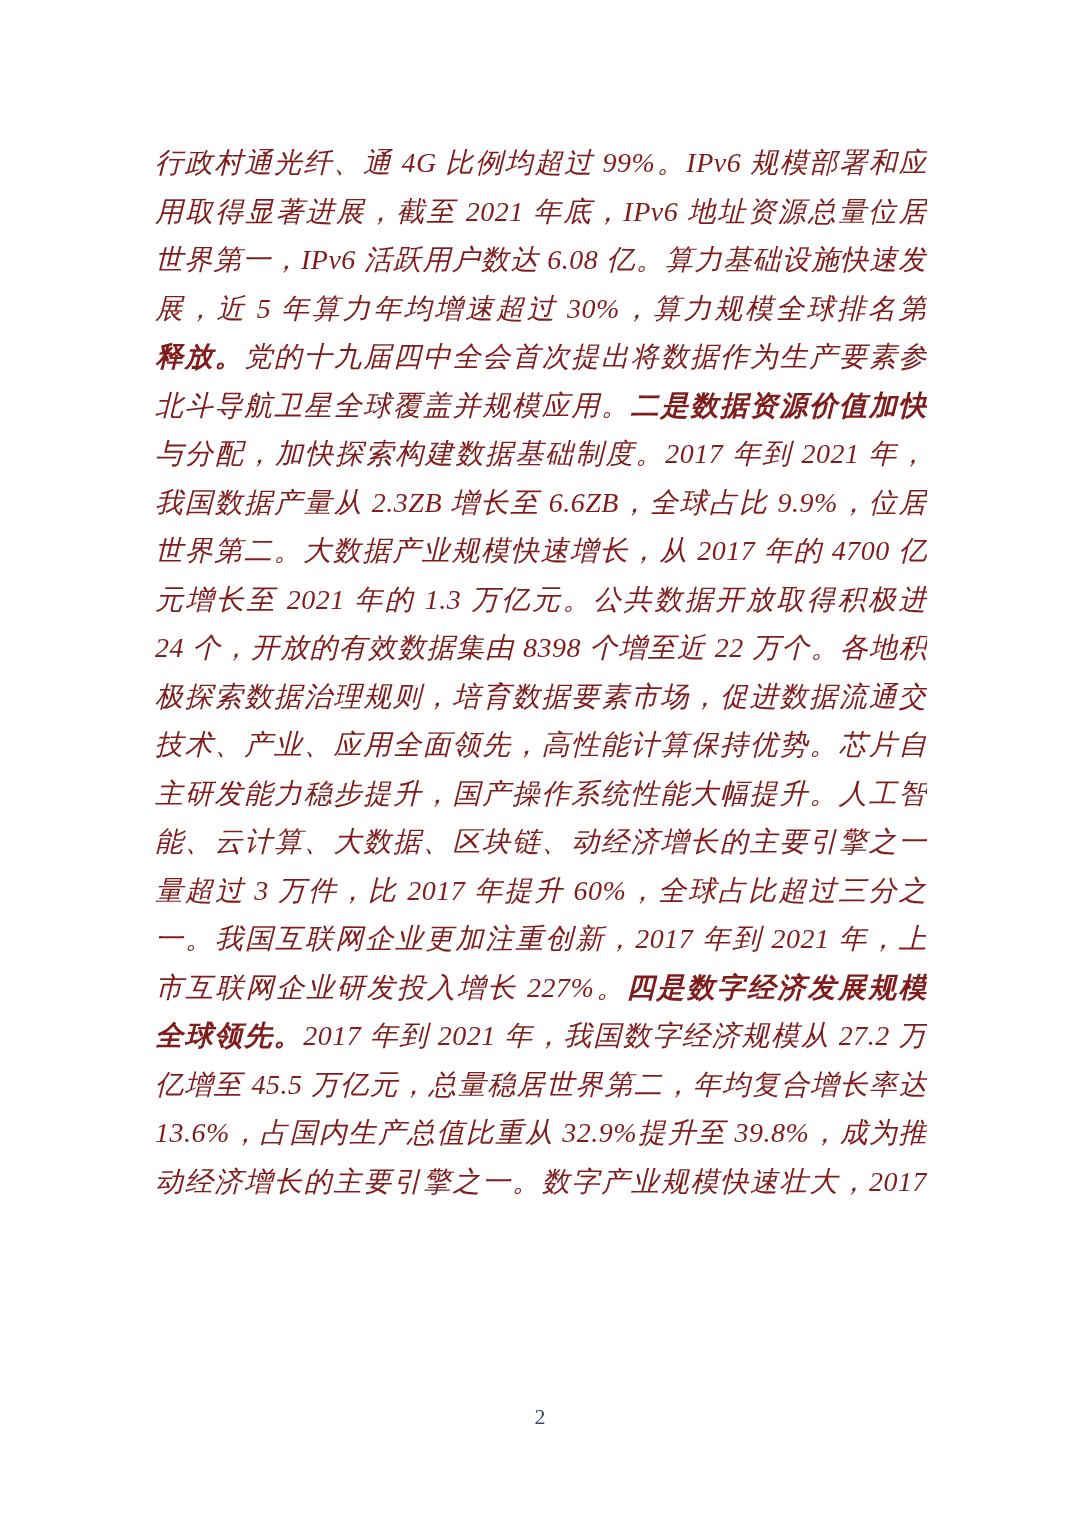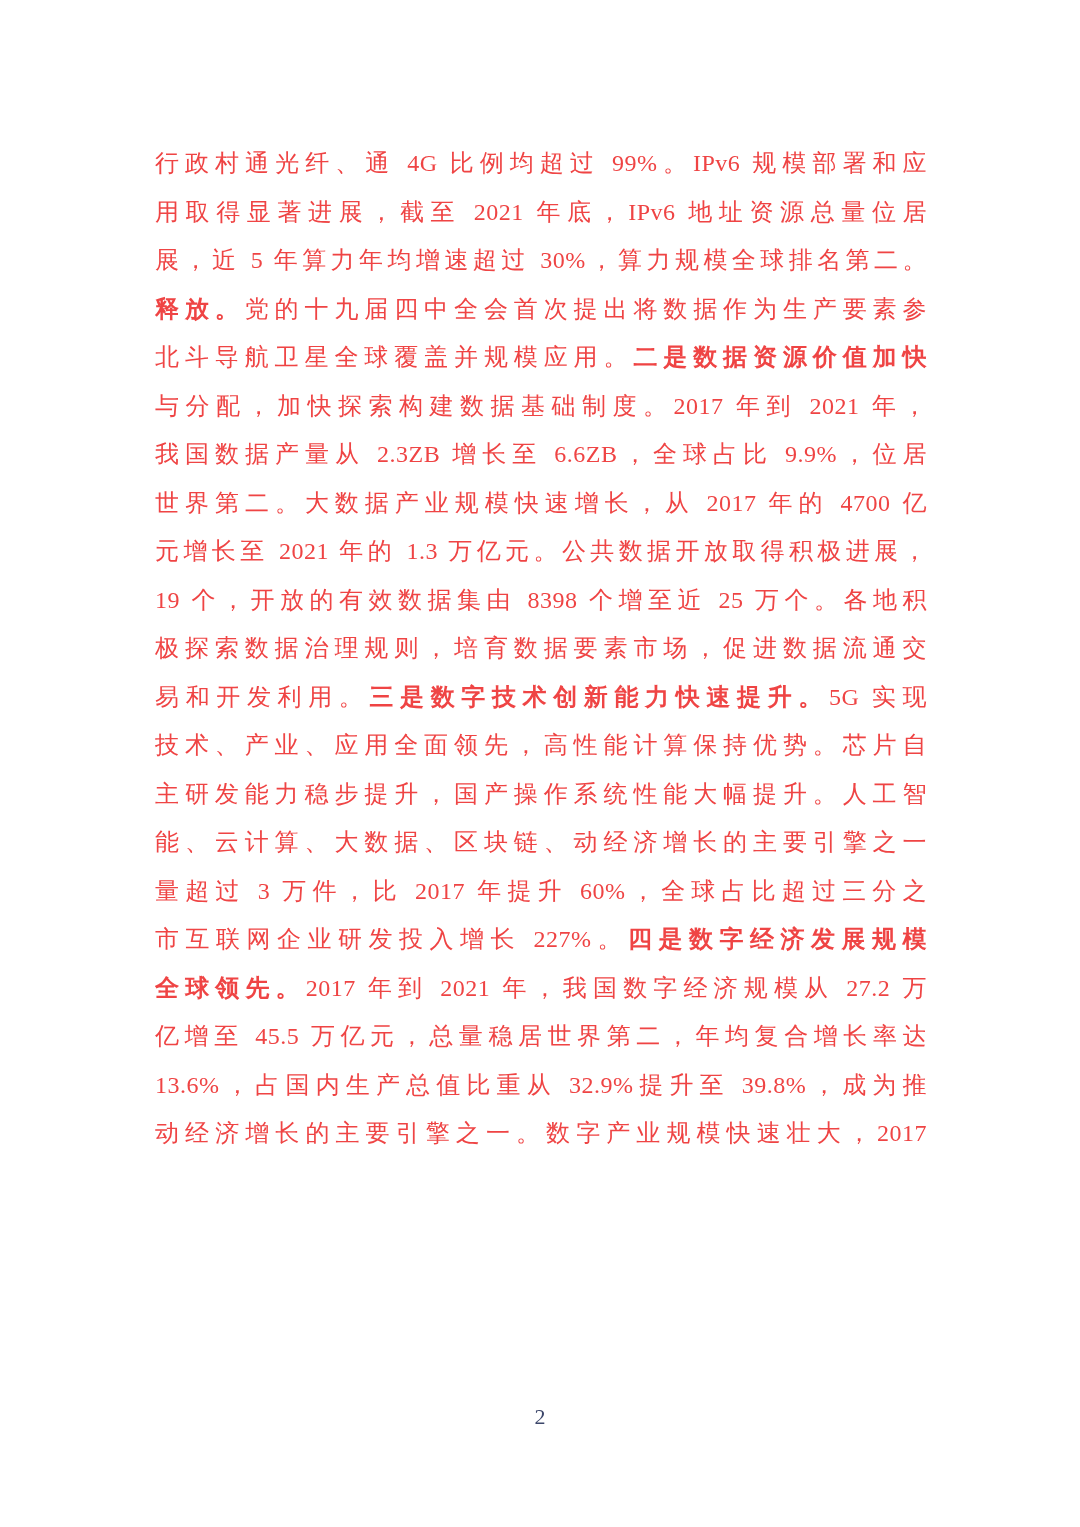--- a/index.html
+++ b/index.html
@@ -15,29 +15,30 @@
     overflow: hidden;
     font-family: "Liberation Serif", "DejaVu Serif", serif;
   }
   .text-block {
     position: absolute;
     left: 155px;
     top: 139px;
     width: 772px;
   }
   .line {
-    font-size: 24px;
+    font-size: 28px;
     line-height: 48.5px;
     height: 48.5px;
     text-align: justify;
     text-align-last: justify;
-    color: #ef4444;
+    color: #7f1d1d;
     letter-spacing: 0.5px;
     white-space: normal;
     overflow: hidden;
+    font-style: italic;
   }
   .line span.bold {
     font-weight: 700;
   }
   .page-number {
     position: absolute;
     top: 1402px;
     left: 0;
     width: 100%;
     text-align: center;
@@ -46,34 +47,35 @@
     color: #3c466a;
   }
 </style>
 </head>
 <body>
 
 <div class="page">
   <div class="text-block">
       <div class="line"><span>行政村通光纤、通 4G 比例均超过 99%。IPv6 规模部署和应</span></div>
       <div class="line"><span>用取得显著进展，截至 2021 年底，IPv6 地址资源总量位居</span></div>
+      <div class="line"><span>世界第一，IPv6 活跃用户数达 6.08 亿。算力基础设施快速发</span></div>
       <div class="line"><span>展，近 5 年算力年均增速超过 30%，算力规模全球排名第二。</span></div>
       <div class="line"><span class="bold">释放。</span><span>党的十九届四中全会首次提出将数据作为生产要素参</span></div>
       <div class="line"><span>北斗导航卫星全球覆盖并规模应用。</span><span class="bold">二是数据资源价值加快</span></div>
       <div class="line"><span>与分配，加快探索构建数据基础制度。2017 年到 2021 年，</span></div>
       <div class="line"><span>我国数据产量从 2.3ZB 增长至 6.6ZB，全球占比 9.9%，位居</span></div>
       <div class="line"><span>世界第二。大数据产业规模快速增长，从 2017 年的 4700 亿</span></div>
       <div class="line"><span>元增长至 2021 年的 1.3 万亿元。公共数据开放取得积极进展，</span></div>
-      <div class="line"><span>19 个，开放的有效数据集由 8398 个增至近 25 万个。各地积</span></div>
+      <div class="line"><span>24 个，开放的有效数据集由 8398 个增至近 22 万个。各地积</span></div>
       <div class="line"><span>极探索数据治理规则，培育数据要素市场，促进数据流通交</span></div>
-      <div class="line"><span>易和开发利用。</span><span class="bold">三是数字技术创新能力快速提升。</span><span>5G 实现</span></div>
       <div class="line"><span>技术、产业、应用全面领先，高性能计算保持优势。芯片自</span></div>
       <div class="line"><span>主研发能力稳步提升，国产操作系统性能大幅提升。人工智</span></div>
       <div class="line"><span>能、云计算、大数据、区块链、动经济增长的主要引擎之一</span></div>
       <div class="line"><span>量超过 3 万件，比 2017 年提升 60%，全球占比超过三分之</span></div>
+      <div class="line"><span>一。我国互联网企业更加注重创新，2017 年到 2021 年，上</span></div>
       <div class="line"><span>市互联网企业研发投入增长 227%。</span><span class="bold">四是数字经济发展规模</span></div>
       <div class="line"><span class="bold">全球领先。</span><span>2017 年到 2021 年，我国数字经济规模从 27.2 万</span></div>
       <div class="line"><span>亿增至 45.5 万亿元，总量稳居世界第二，年均复合增长率达</span></div>
       <div class="line"><span>13.6%，占国内生产总值比重从 32.9%提升至 39.8%，成为推</span></div>
       <div class="line"><span>动经济增长的主要引擎之一。数字产业规模快速壮大，2017</span></div>
     </div>
   <div class="page-number">2</div>
 </div>
 
 </body></html>

